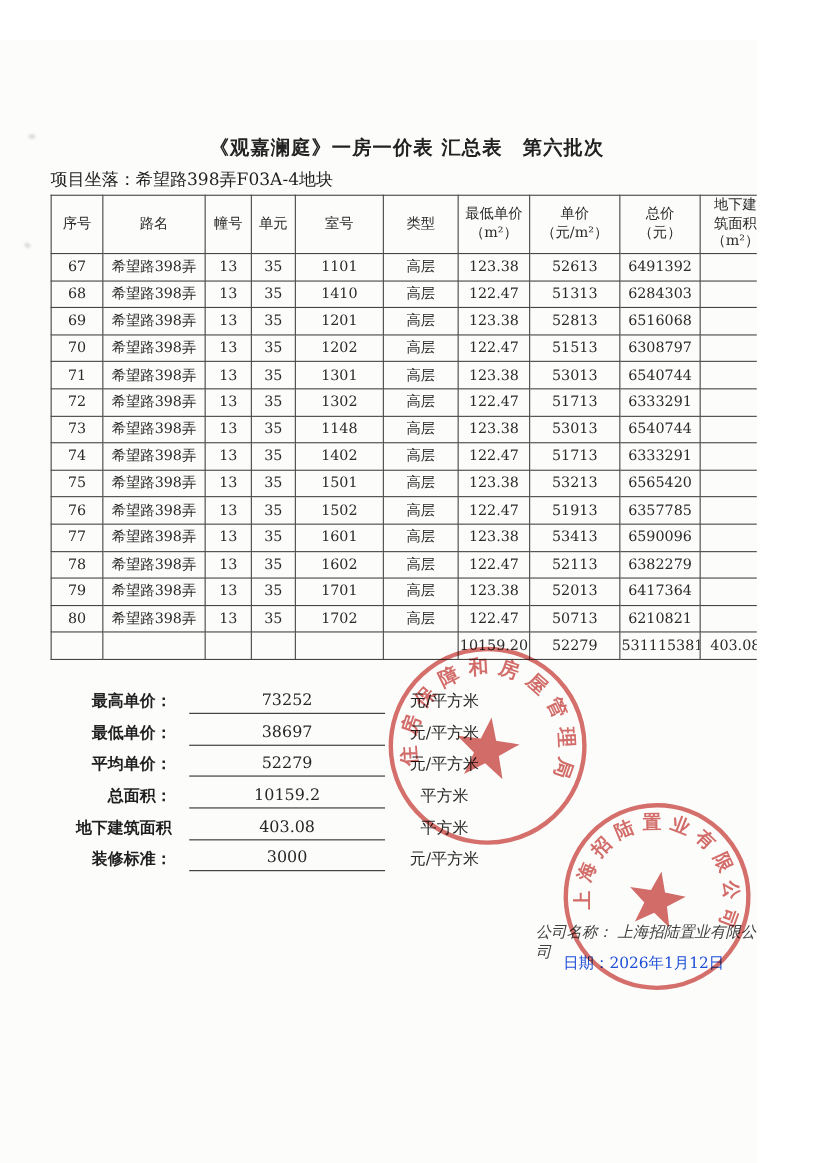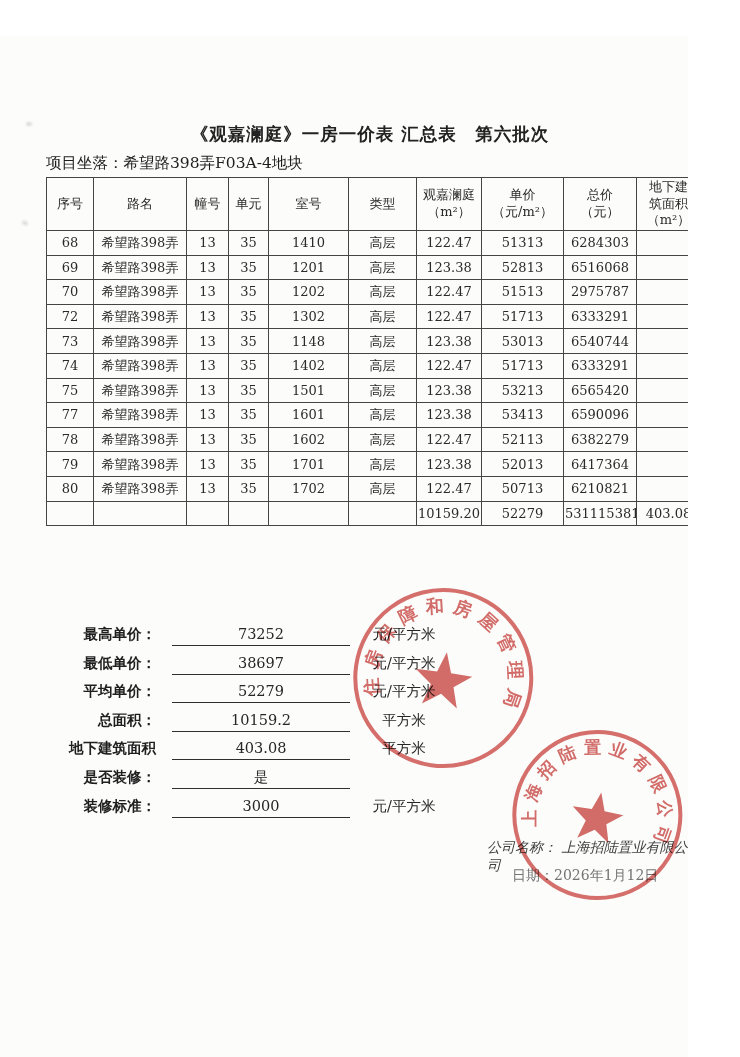--- a/index.html
+++ b/index.html
@@ -31,30 +31,30 @@
   }
   .price-table th, .price-table td {
     border:1.6px solid #454545; text-align:center; vertical-align:middle;
     font-size:13px; font-weight:normal; padding:0 1px; overflow:hidden;
     color:#2a2a2a;
   }
   .price-table thead th { height:52px; white-space:pre-line; line-height:1.28; }
   .price-table tbody td { height:23.6px; line-height:1; }
 
   .summary { position:absolute; left:42px; top:588px; }
-  .sum-row { display:flex; height:28.6px; align-items:flex-start; font-size:14.5px; }
+  .sum-row { display:flex; height:28.6px; align-items:center; font-size:14.5px; }
   .sum-label { width:114px; text-align:right; font-weight:bold; color:#1f1f1f;
                line-height:20px; }
   .sum-field { width:178px; margin-left:16px; border-bottom:1.6px solid #2e2e2e;
                text-align:center; height:21px; }
   .sum-value { text-underline-offset:2px; line-height:20px; }
   .sum-unit  { width:96px; margin-left:6px; text-align:center; line-height:20px; }
 
   .company-line { position:absolute; left:487px; top:803px; font-size:14px; color:#404040;font-style:italic; }
-  .date-line    { position:absolute; left:512px; top:831px; font-size:14px; color:#737373; }
+  .date-line    { position:absolute; left:512px; top:831px; font-size:14px; color:#1d4ed8; }
 
   .stamp { position:absolute; mix-blend-mode:multiply; opacity:.78; }
   .stamp.authority { left:343px; top:542px; transform:rotate(8deg); }
   .stamp.company   { left:502px; top:684px; transform:rotate(10deg); }
   .stamp svg text { font-family:"DejaVu Serif","Liberation Serif",serif; font-weight:bold; }
 
   .watermark {
     position:absolute; right:3px; top:1026px;
     font-family:Liberation Mono, monospace;
     font-size:17px; font-weight:bold; letter-spacing:1px; color:#8f8f8f;
@@ -88,33 +88,45 @@
       <col style="width:64px">
     </colgroup>
     <thead>
       <tr>
           <th>序号</th>
           <th>路名</th>
           <th>幢号</th>
           <th>单元</th>
           <th>室号</th>
           <th>类型</th>
-          <th>观嘉澜庭
+          <th>最低单价
 （m²）</th>
           <th>单价
 （元/m²）</th>
           <th>总价
 （元）</th>
           <th>地下建
 筑面积
 （m²）</th>
         </tr>
     </thead>
     <tbody>
         <tr>
+        <td>67</td>
+        <td>希望路398弄</td>
+        <td>13</td>
+        <td>35</td>
+        <td>1101</td>
+        <td>高层</td>
+        <td>123.38</td>
+        <td>52613</td>
+        <td>6491392</td>
+        <td></td>
+      </tr>
+        <tr>
         <td>68</td>
         <td>希望路398弄</td>
         <td>13</td>
         <td>35</td>
         <td>1410</td>
         <td>高层</td>
         <td>122.47</td>
         <td>51313</td>
         <td>6284303</td>
         <td></td>
@@ -133,21 +145,33 @@
       </tr>
         <tr>
         <td>70</td>
         <td>希望路398弄</td>
         <td>13</td>
         <td>35</td>
         <td>1202</td>
         <td>高层</td>
         <td>122.47</td>
         <td>51513</td>
-        <td>2975787</td>
+        <td>6308797</td>
+        <td></td>
+      </tr>
+        <tr>
+        <td>71</td>
+        <td>希望路398弄</td>
+        <td>13</td>
+        <td>35</td>
+        <td>1301</td>
+        <td>高层</td>
+        <td>123.38</td>
+        <td>53013</td>
+        <td>6540744</td>
         <td></td>
       </tr>
         <tr>
         <td>72</td>
         <td>希望路398弄</td>
         <td>13</td>
         <td>35</td>
         <td>1302</td>
         <td>高层</td>
         <td>122.47</td>
@@ -182,20 +206,32 @@
         <tr>
         <td>75</td>
         <td>希望路398弄</td>
         <td>13</td>
         <td>35</td>
         <td>1501</td>
         <td>高层</td>
         <td>123.38</td>
         <td>53213</td>
         <td>6565420</td>
+        <td></td>
+      </tr>
+        <tr>
+        <td>76</td>
+        <td>希望路398弄</td>
+        <td>13</td>
+        <td>35</td>
+        <td>1502</td>
+        <td>高层</td>
+        <td>122.47</td>
+        <td>51913</td>
+        <td>6357785</td>
         <td></td>
       </tr>
         <tr>
         <td>77</td>
         <td>希望路398弄</td>
         <td>13</td>
         <td>35</td>
         <td>1601</td>
         <td>高层</td>
         <td>123.38</td>
@@ -274,25 +310,20 @@
     </div>
       <div class="sum-row">
       <span class="sum-label">总面积：</span>
       <span class="sum-field"><span class="sum-value">10159.2</span></span>
       <span class="sum-unit">平方米</span>
     </div>
       <div class="sum-row">
       <span class="sum-label">地下建筑面积</span>
       <span class="sum-field"><span class="sum-value">403.08</span></span>
       <span class="sum-unit">平方米</span>
-    </div>
-      <div class="sum-row">
-      <span class="sum-label">是否装修：</span>
-      <span class="sum-field"><span class="sum-value">是</span></span>
-      <span class="sum-unit"></span>
     </div>
       <div class="sum-row">
       <span class="sum-label">装修标准：</span>
       <span class="sum-field"><span class="sum-value">3000</span></span>
       <span class="sum-unit">元/平方米</span>
     </div>
     </div>
 
   <div class="company-line"><span>公司名称：</span> <span>上海招陆置业有限公司</span></div>
 

